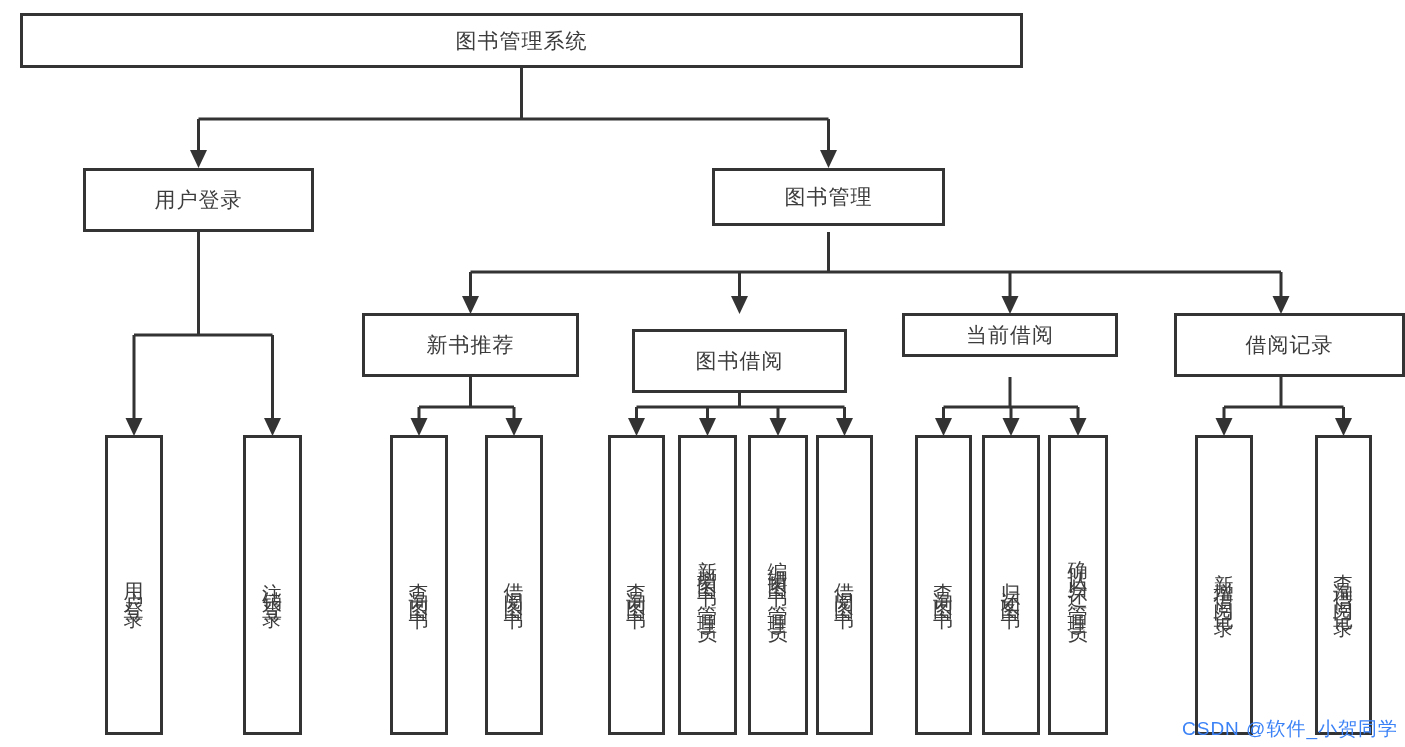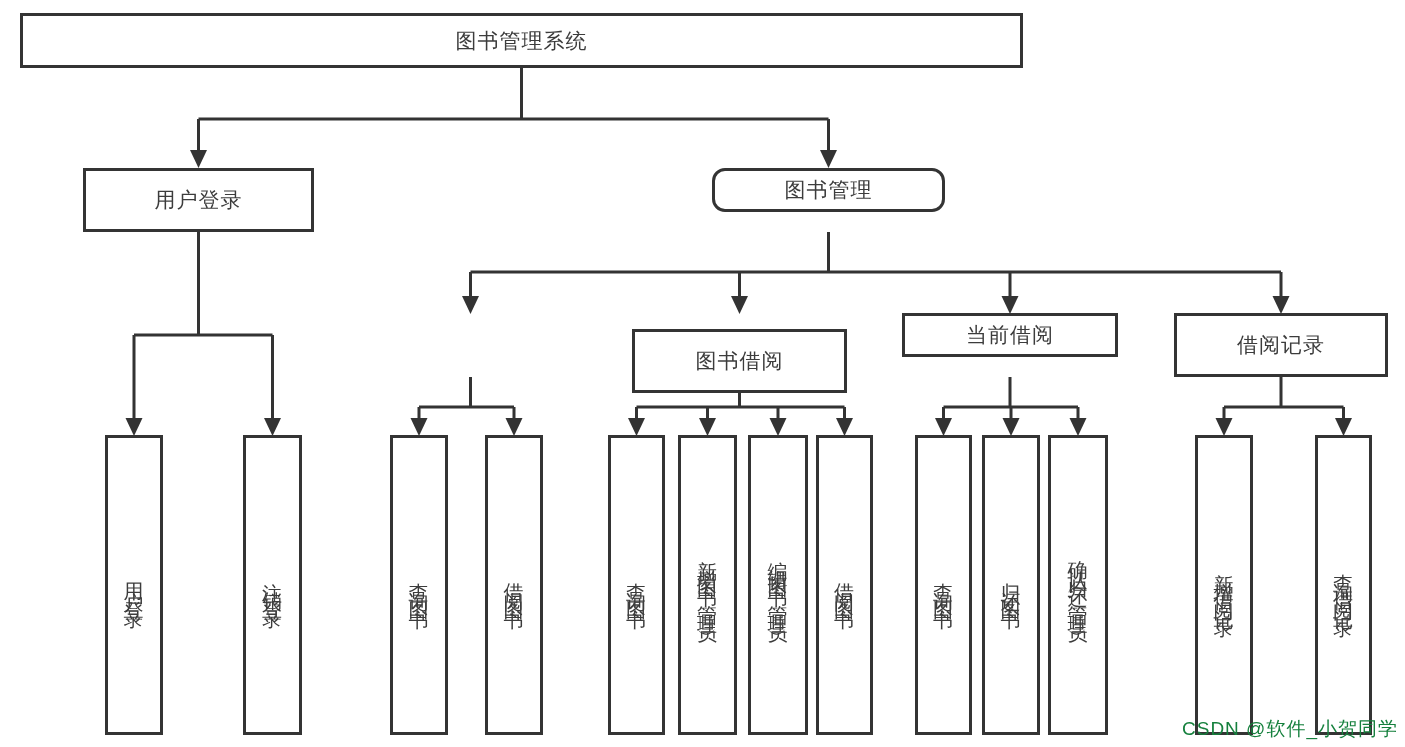--- a/index.html
+++ b/index.html
@@ -28,21 +28,21 @@
     text-orientation: mixed;
     font-size: 20px;
     line-height: 1;
     letter-spacing: 9px;
     color: #3c3c3c;
   }
   .watermark {
     position: absolute; z-index: 3;
     left: 1182px; top: 716px;
     font-size: 19px;
-    color: #15803d;
+    color: #3b82f6;
     white-space: nowrap;
     letter-spacing: 1px;
   }
 </style>
 </head>
 <body>
 
 <div class="canvas">
 
   <svg class="connectors" width="1405" height="747" viewBox="0 0 1405 747" aria-hidden="true">
@@ -84,31 +84,34 @@
     </g>
   </svg>
 
   <div class="node hnode" style="left:20px; top:13px; width:1003px; height:55px;">
     <span>图书管理系统</span>
   </div>
 
   <div class="node hnode" style="left:83px; top:168px; width:231px; height:64px;">
     <span>用户登录</span>
   </div>
-  <div class="node hnode" style="left:712px; top:168px; width:233px; height:44px;border-radius:13px;">
+  <div class="node hnode" style="left:712px; top:168px; width:233px; height:58px;">
     <span>图书管理</span>
   </div>
 
+  <div class="node hnode" style="left:362px; top:313px; width:217px; height:64px;">
+    <span>新书推荐</span>
+  </div>
   <div class="node hnode" style="left:632px; top:329px; width:215px; height:64px;">
     <span>图书借阅</span>
   </div>
   <div class="node hnode" style="left:902px; top:313px; width:216px; height:44px;">
     <span>当前借阅</span>
   </div>
-  <div class="node hnode" style="left:1174px; top:313px; width:214px; height:64px;">
+  <div class="node hnode" style="left:1174px; top:313px; width:231px; height:64px;">
     <span>借阅记录</span>
   </div>
 
   <div class="node vnode" style="left:105px; top:435px; width:58px; height:300px;">
     <span>用户登录</span>
   </div>
   <div class="node vnode" style="left:243px; top:435px; width:59px; height:300px;">
     <span>注销登录</span>
   </div>
 

